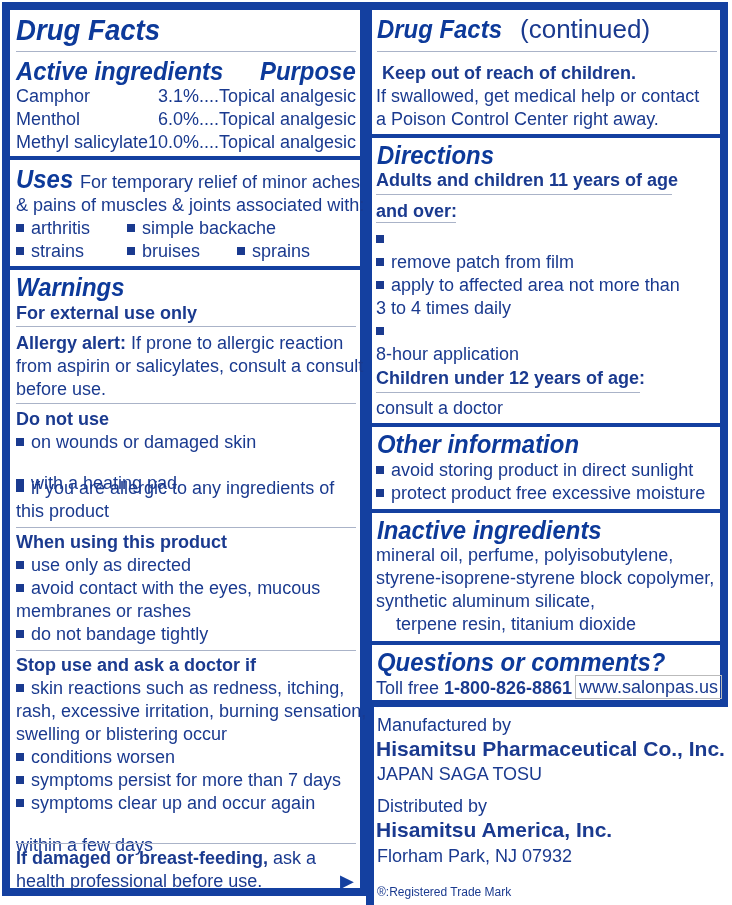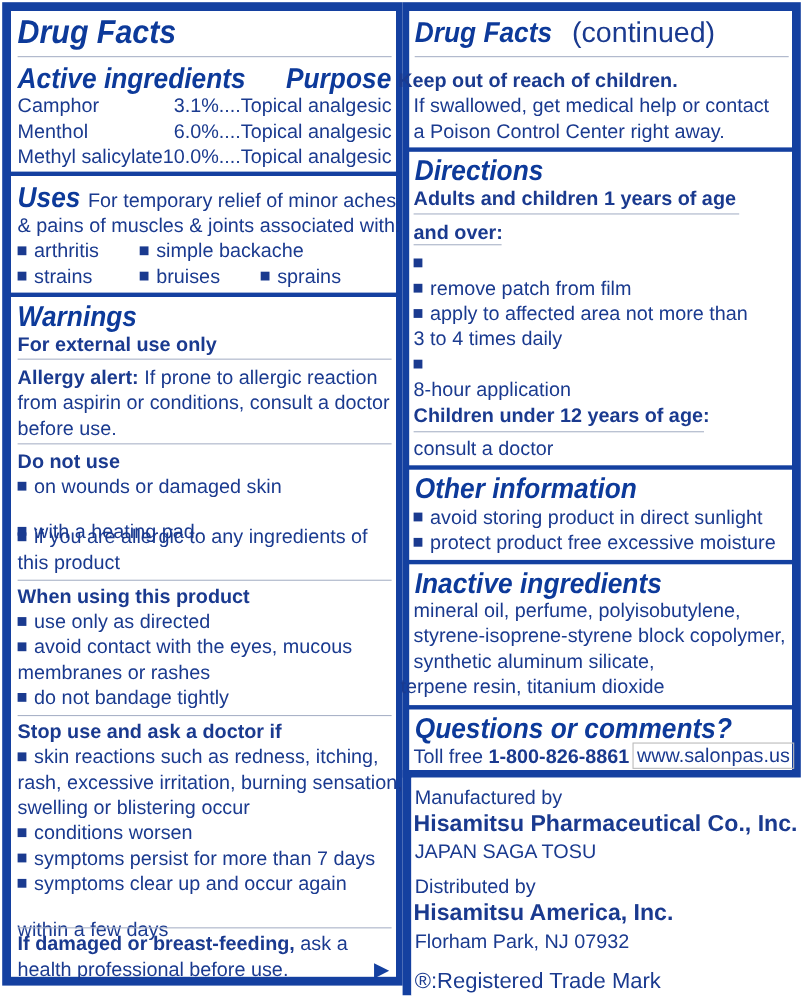--- a/index.html
+++ b/index.html
@@ -47,21 +47,21 @@
 <div class="t" style="left:16px;top:217px"><span class="sq"></span><span>arthritis</span></div>
 <div class="t" style="left:127px;top:217px"><span class="sq"></span><span>simple backache</span></div>
 <div class="t" style="left:16px;top:240px"><span class="sq"></span><span>strains</span></div>
 <div class="t" style="left:127px;top:240px"><span class="sq"></span><span>bruises</span></div>
 <div class="t" style="left:237px;top:240px"><span class="sq"></span><span>sprains</span></div>
 
 <div class="t h" style="left:16px;top:273px;font-size:26px;line-height:28px">Warnings</div>
 <div class="t b" style="left:16px;top:302px">For external use only</div>
 <div class="hr" style="left:16px;top:326px;width:340px"></div>
 <div class="t" style="left:16px;top:332px"><b>Allergy alert:</b><span> If prone to allergic reaction</span></div>
-<div class="t" style="left:16px;top:355px">from aspirin or conditions, consult a doctor</div>
+<div class="t" style="left:16px;top:355px">from aspirin or salicylates, consult a consult</div>
 <div class="t" style="left:16px;top:378px">before use.</div>
 <div class="hr" style="left:16px;top:403px;width:340px"></div>
 <div class="t b" style="left:16px;top:408px">Do not use</div>
 <div class="t" style="left:16px;top:431px"><span class="sq"></span><span>on wounds or damaged skin</span></div>
 <div class="t" style="left:16px;top:472px"><span class="sq"></span><span>with a heating pad</span></div>
 <div class="t" style="left:16px;top:477px"><span class="sq"></span><span>if you are allergic to any ingredients of</span></div>
 <div class="t" style="left:16px;top:500px">this product</div>
 <div class="hr" style="left:16px;top:527px;width:340px"></div>
 <div class="t b" style="left:16px;top:531px">When using this product</div>
 <div class="t" style="left:16px;top:554px"><span class="sq"></span><span>use only as directed</span></div>
@@ -77,26 +77,26 @@
 <div class="t" style="left:16px;top:769px"><span class="sq"></span><span>symptoms persist for more than 7 days</span></div>
 <div class="t" style="left:16px;top:792px"><span class="sq"></span><span>symptoms clear up and occur again</span></div>
 <div class="t" style="left:16px;top:834px">within a few days</div>
 <div class="hr" style="left:16px;top:843px;width:340px"></div>
 <div class="t" style="left:16px;top:847px"><b>If damaged or breast-feeding,</b><span> ask a</span></div>
 <div class="t" style="left:16px;top:870px">health professional before use.</div>
 <div class="t" style="left:340px;top:870px;font-size:18px;color:#1440a0">▶</div>
 
 <div class="t" style="left:377px;top:14px;font-size:26px;line-height:30px"><span class="h" style="display:inline-block">Drug Facts</span><span> (continued)</span></div>
 <div class="hr" style="left:377px;top:51px;width:340px"></div>
-<div class="t b" style="left:362px;top:62px">Keep out of reach of children.</div>
+<div class="t b" style="left:382px;top:62px">Keep out of reach of children.</div>
 <div class="t" style="left:376px;top:85px">If swallowed, get medical help or contact</div>
 <div class="t" style="left:376px;top:108px">a Poison Control Center right away.</div>
 
 <div class="t h" style="left:377px;top:141px;font-size:26px;line-height:28px">Directions</div>
-<div class="t b" style="left:376px;top:169px">Adults and children 1 years of age</div>
+<div class="t b" style="left:376px;top:169px">Adults and children 11 years of age</div>
 <div class="hr" style="left:376px;top:194px;width:296px"></div>
 <div class="t b" style="left:376px;top:200px">and over:</div>
 <div class="hr" style="left:376px;top:222px;width:80px"></div>
 <div class="t" style="left:376px;top:228px"><span class="sq"></span></div>
 <div class="t" style="left:376px;top:251px"><span class="sq"></span><span>remove patch from film</span></div>
 <div class="t" style="left:376px;top:274px"><span class="sq"></span><span>apply to affected area not more than</span></div>
 <div class="t" style="left:376px;top:297px">3 to 4 times daily</div>
 <div class="t" style="left:376px;top:320px"><span class="sq"></span></div>
 <div class="t" style="left:376px;top:343px">8-hour application</div>
 <div class="t b" style="left:376px;top:367px">Children under 12 years of age:</div>
@@ -104,25 +104,25 @@
 <div class="t" style="left:376px;top:397px">consult a doctor</div>
 
 <div class="t h" style="left:377px;top:430px;font-size:26px;line-height:28px">Other information</div>
 <div class="t" style="left:376px;top:459px"><span class="sq"></span><span>avoid storing product in direct sunlight</span></div>
 <div class="t" style="left:376px;top:482px"><span class="sq"></span><span>protect product free excessive moisture</span></div>
 
 <div class="t h" style="left:377px;top:516px;font-size:26px;line-height:28px">Inactive ingredients</div>
 <div class="t" style="left:376px;top:544px">mineral oil, perfume, polyisobutylene,</div>
 <div class="t" style="left:376px;top:567px">styrene-isoprene-styrene block copolymer,</div>
 <div class="t" style="left:376px;top:590px">synthetic aluminum silicate,</div>
-<div class="t" style="left:364px;top:613px">terpene resin, titanium dioxide</div>
+<div class="t" style="left:396px;top:613px">terpene resin, titanium dioxide</div>
 
 <div class="t h" style="left:377px;top:648px;font-size:26px;line-height:28px">Questions or comments?</div>
 <div class="t" style="left:376px;top:677px"><span>Toll free </span><b>1-800-826-8861</b></div>
 <div class="t" style="left:575px;top:675px;border:1px solid #bbb;padding:0 3px">www.salonpas.us</div>
 
 <div class="t" style="left:377px;top:714px">Manufactured by</div>
 <div class="t b" style="left:376px;top:736px;font-size:21px;line-height:26px">Hisamitsu Pharmaceutical Co., Inc.</div>
 <div class="t" style="left:377px;top:763px">JAPAN SAGA TOSU</div>
 <div class="t" style="left:377px;top:795px">Distributed by</div>
 <div class="t b" style="left:376px;top:817px;font-size:21px;line-height:26px">Hisamitsu America, Inc.</div>
 <div class="t" style="left:377px;top:845px">Florham Park, NJ 07932</div>
-<div class="t" style="left:377px;top:881px;font-size:20px">®:Registered Trade Mark</div>
+<div class="t" style="left:377px;top:881px;font-size:12px">®:Registered Trade Mark</div>
 
 </body></html>

